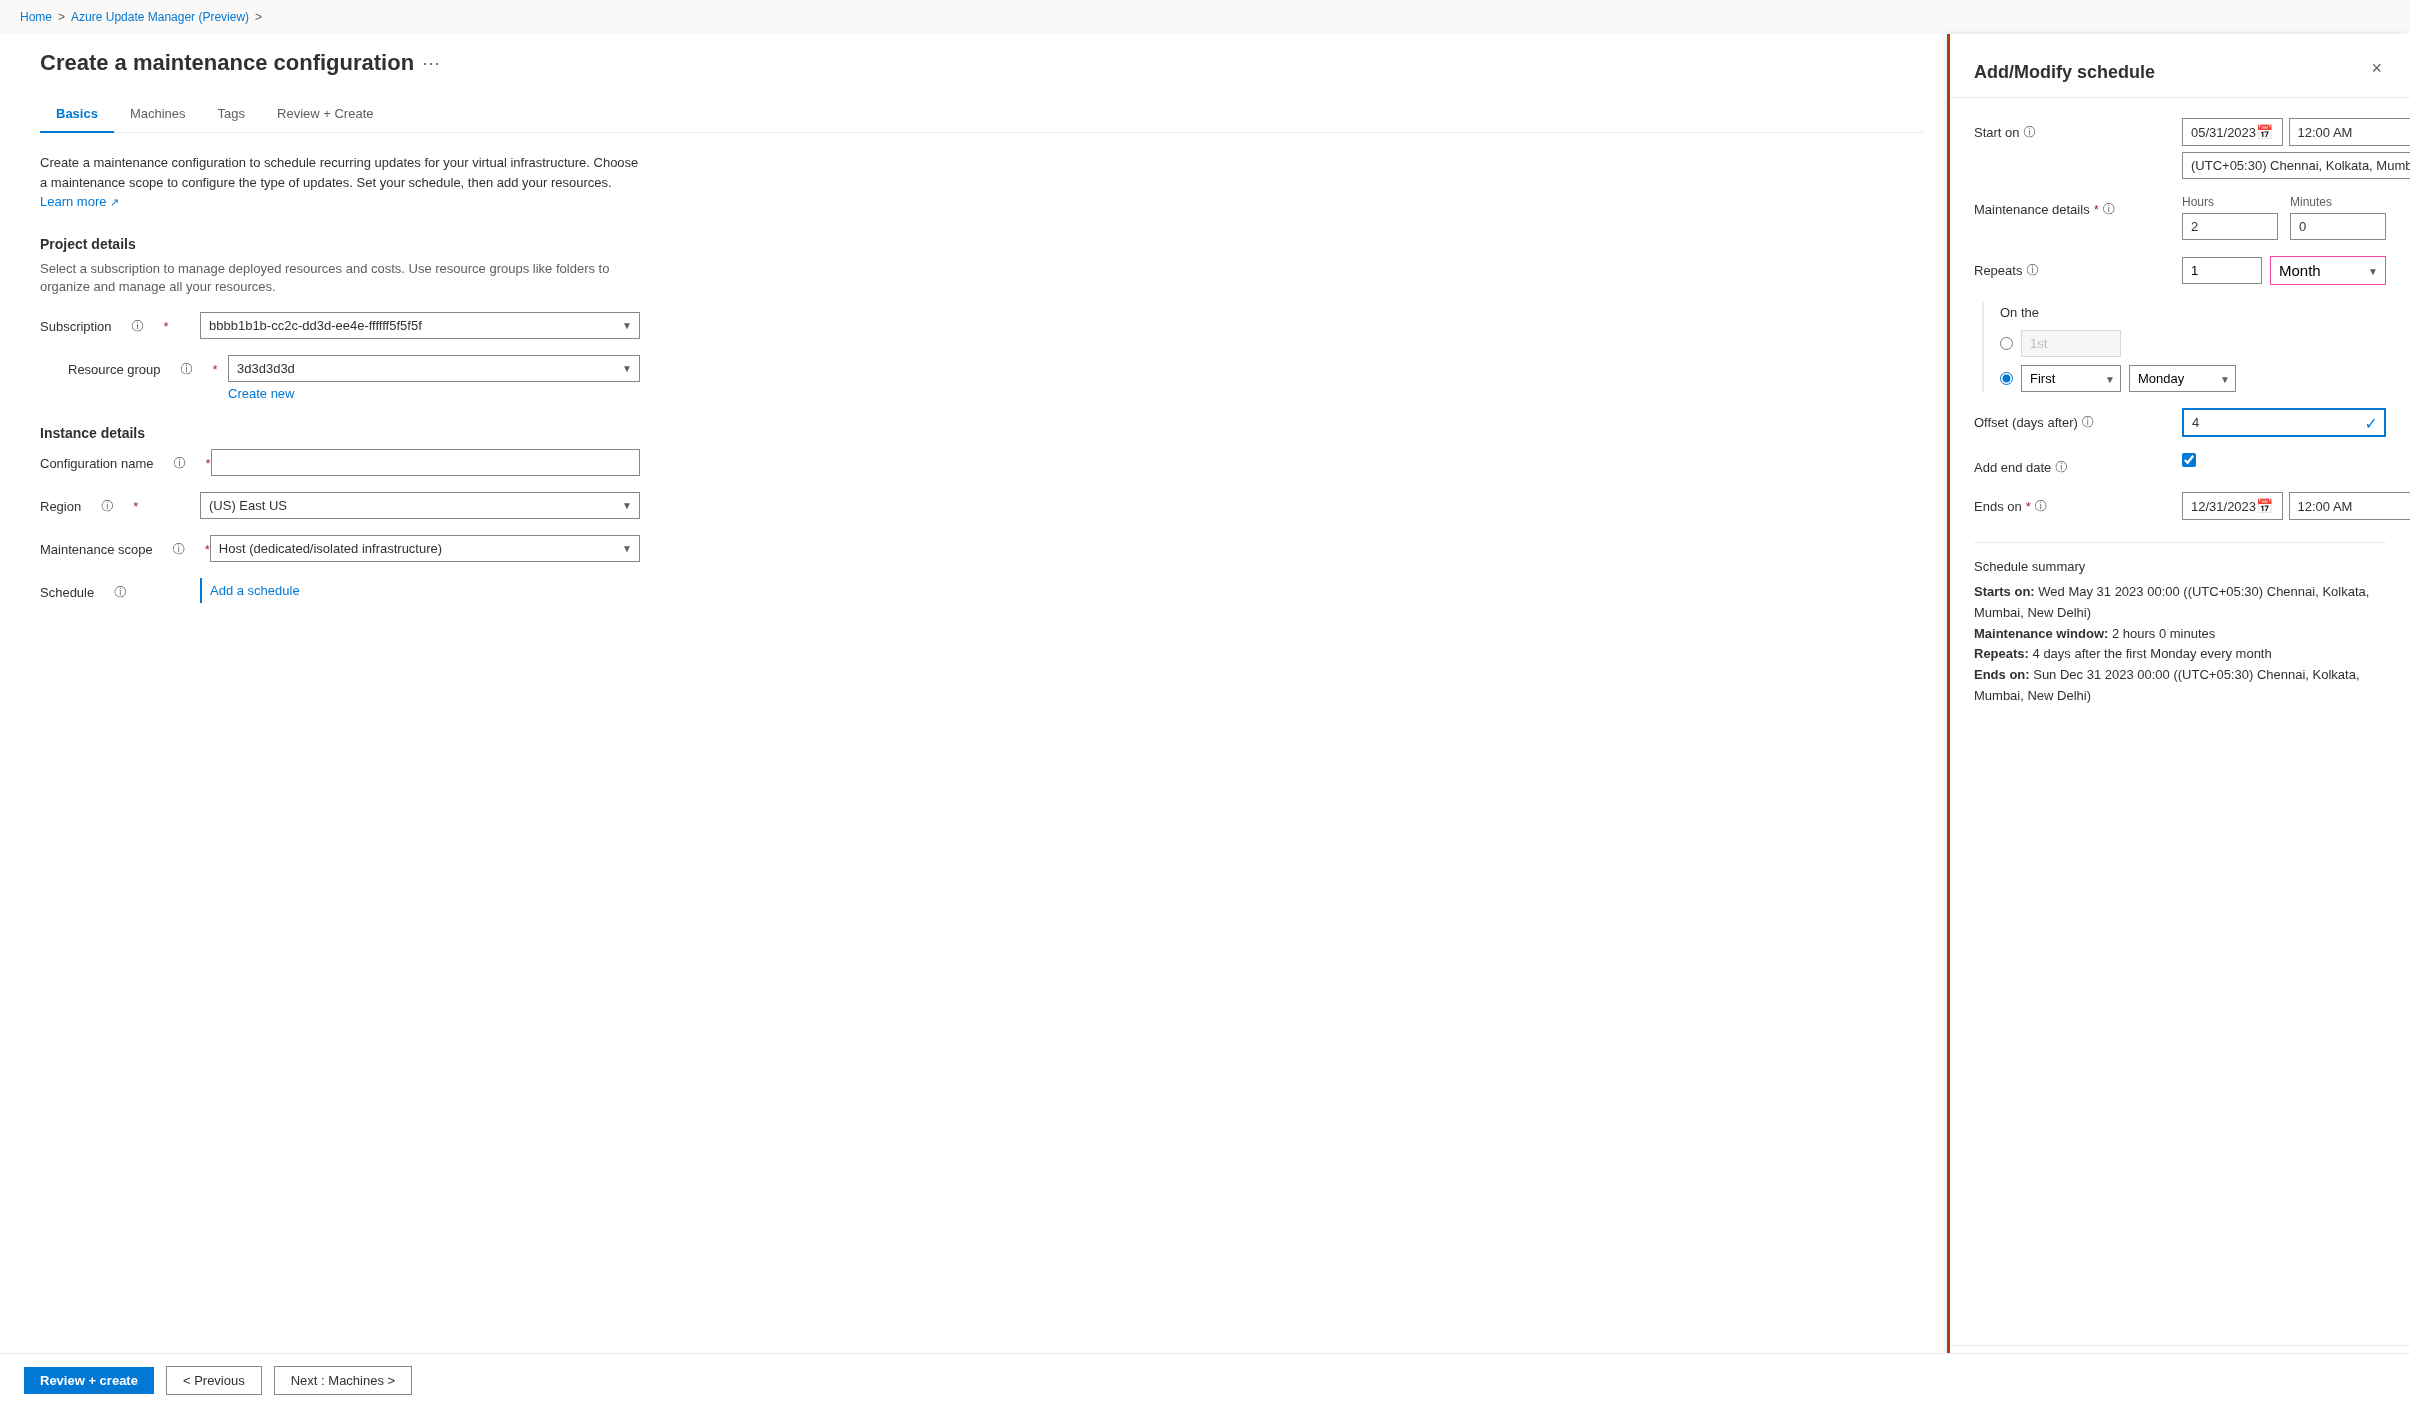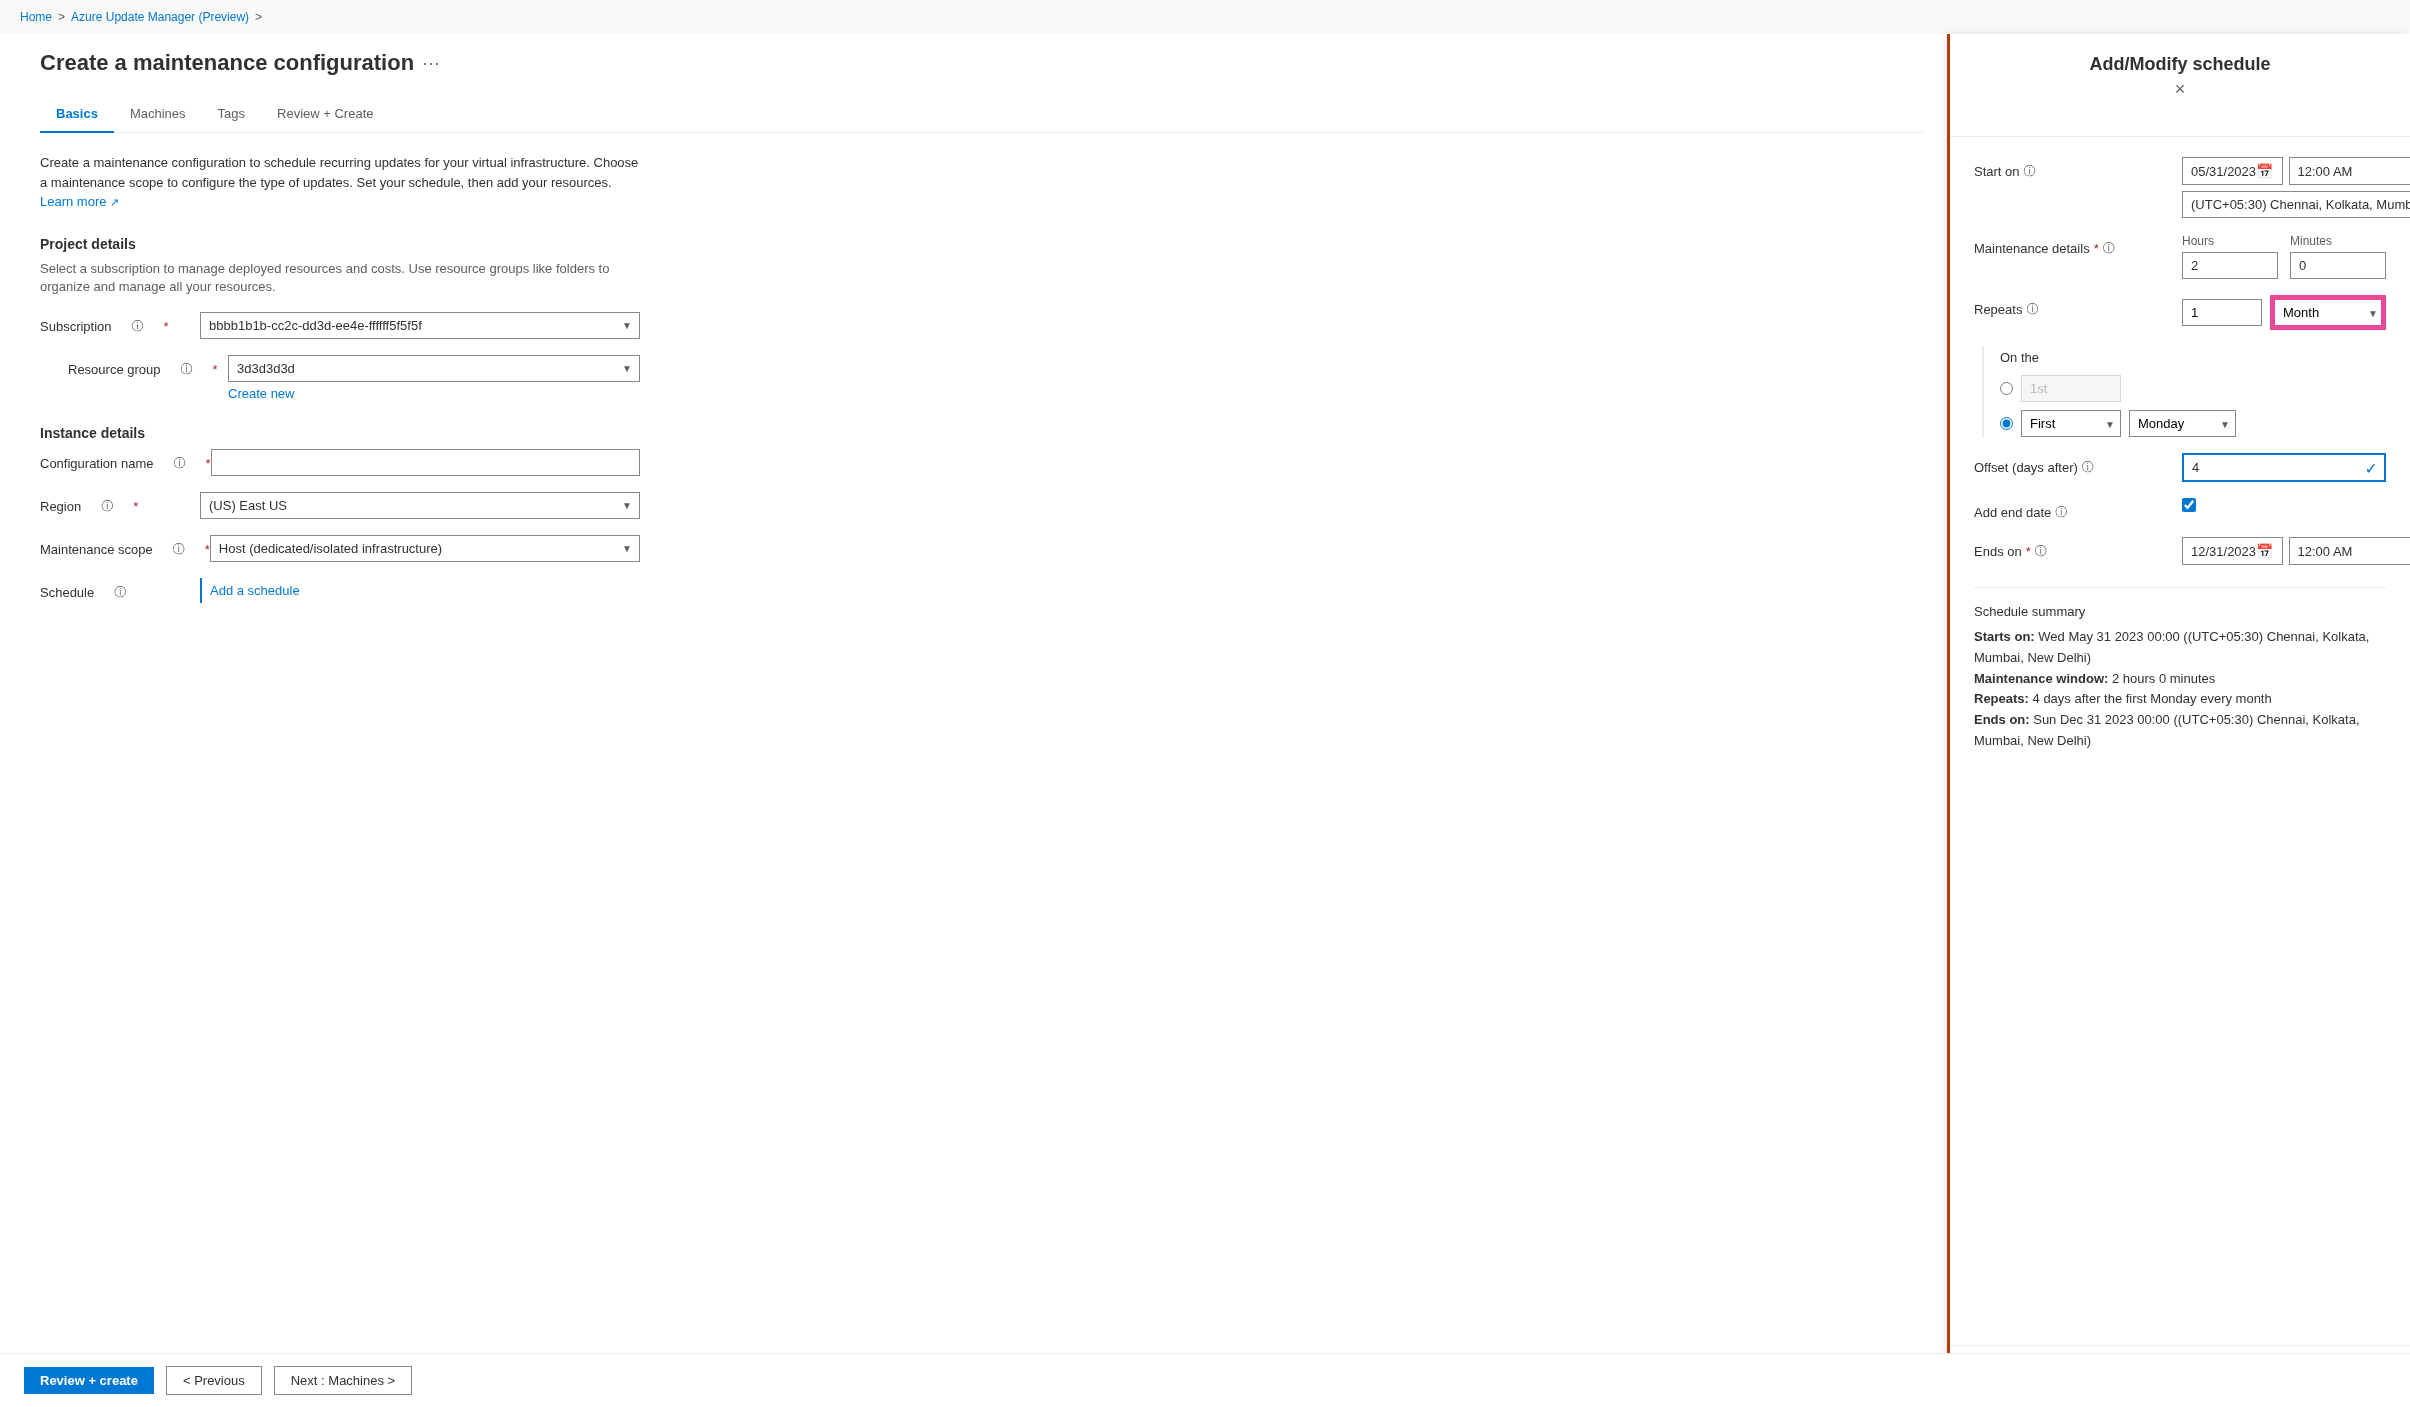--- a/index.html
+++ b/index.html
@@ -53,21 +53,21 @@
 
     
     .footer-bar { position: fixed; bottom: 0; left: 0; right: 0; background: #ffffff; border-top: 1px solid #edebe9; padding: 12px 24px; display: flex; align-items: center; gap: 12px; z-index: 100; }
     .btn-primary { background: #0078d4; color: #ffffff; border: none; padding: 6px 16px; font-size: 13px; cursor: pointer; font-weight: 600; }
     .btn-secondary { background: #ffffff; color: #323130; border: 1px solid #8a8886; padding: 6px 16px; font-size: 13px; cursor: pointer; }
     .btn-next { background: #ffffff; color: #323130; border: 1px solid #8a8886; padding: 6px 16px; font-size: 13px; cursor: pointer; }
 
     
     .right-panel { width: 460px; background: #ffffff; padding: 0; display: flex; flex-direction: column; box-shadow: -4px 0 8px rgba(0,0,0,0.1); position: relative; }
 
-    .panel-header { display: flex; justify-content: space-between; align-items: center; padding: 20px 24px 32px 24px; border-bottom: 1px solid #edebe9; flex-direction: column; }
+    .panel-header { display: flex; justify-content: space-between; align-items: flex-end; padding: 20px 24px 14px 24px; border-bottom: 1px solid #edebe9; }
     .panel-title { font-size: 18px; font-weight: 600; color: #323130; }
     .close-btn { background: none; border: none; cursor: pointer; font-size: 18px; color: #605e5c; padding: 4px; }
 
     .panel-body { flex: 1; overflow-y: auto; padding: 20px 24px; }
 
     
     .panel-form-row { display: flex; align-items: flex-start; margin-bottom: 16px; gap: 48px; }
     .panel-label { min-width: 160px; font-size: 13px; color: #323130; padding-top: 6px; display: flex; align-items: center; gap: 4px; }
     .panel-label .required { color: #a4262c; }
     .panel-label .info-icon { color: #605e5c; cursor: pointer; font-size: 12px; }
@@ -83,21 +83,21 @@
     .timezone-select-wrap { position: relative; }
     .timezone-select { width: 100%; border: 1px solid #8a8886; padding: 5px 28px 5px 8px; font-size: 13px; color: #323130; background: #ffffff; appearance: none; cursor: pointer; }
 
     .hours-minutes-row { display: flex; gap: 12px; }
     .hours-minutes-col { flex: 1; }
     .col-label { font-size: 12px; color: #605e5c; margin-bottom: 4px; }
 
     .repeats-row { display: flex; gap: 8px; align-items: center; }
     .repeats-number { width: 80px; border: 1px solid #8a8886; padding: 5px 8px; font-size: 13px; }
     .repeats-unit-wrap { position: relative; flex: 1; }
-    .repeats-unit { width: 100%; border: 5px solid #ec4899; padding: 5px 28px 5px 8px; font-size: 13px; appearance: none; cursor: pointer; background: #ffffff; }
+    .repeats-unit { width: 100%; border: 1px solid #ec4899; padding: 5px 28px 5px 8px; font-size: 15px; appearance: none; cursor: pointer; background: #ffffff; }
 
     
     .on-the-section { border-left: 2px solid #edebe9; padding-left: 16px; margin-left: 8px; margin-bottom: 16px; }
     .on-the-label { font-size: 13px; color: #323130; margin-bottom: 10px; padding-top: 4px; }
     .radio-row { display: flex; align-items: center; gap: 8px; margin-bottom: 8px; }
     .radio-row input[type="radio"] { cursor: pointer; accent-color: #0078d4; }
     .radio-selects { display: flex; gap: 8px; align-items: center; }
     .radio-select-wrap { position: relative; }
     .radio-select { border: 1px solid #8a8886; padding: 5px 28px 5px 8px; font-size: 13px; appearance: none; cursor: pointer; background: #ffffff; min-width: 100px; }
     .radio-select-arrow { position: absolute; right: 6px; top: 50%; transform: translateY(-50%); pointer-events: none; color: #605e5c; font-size: 10px; }

